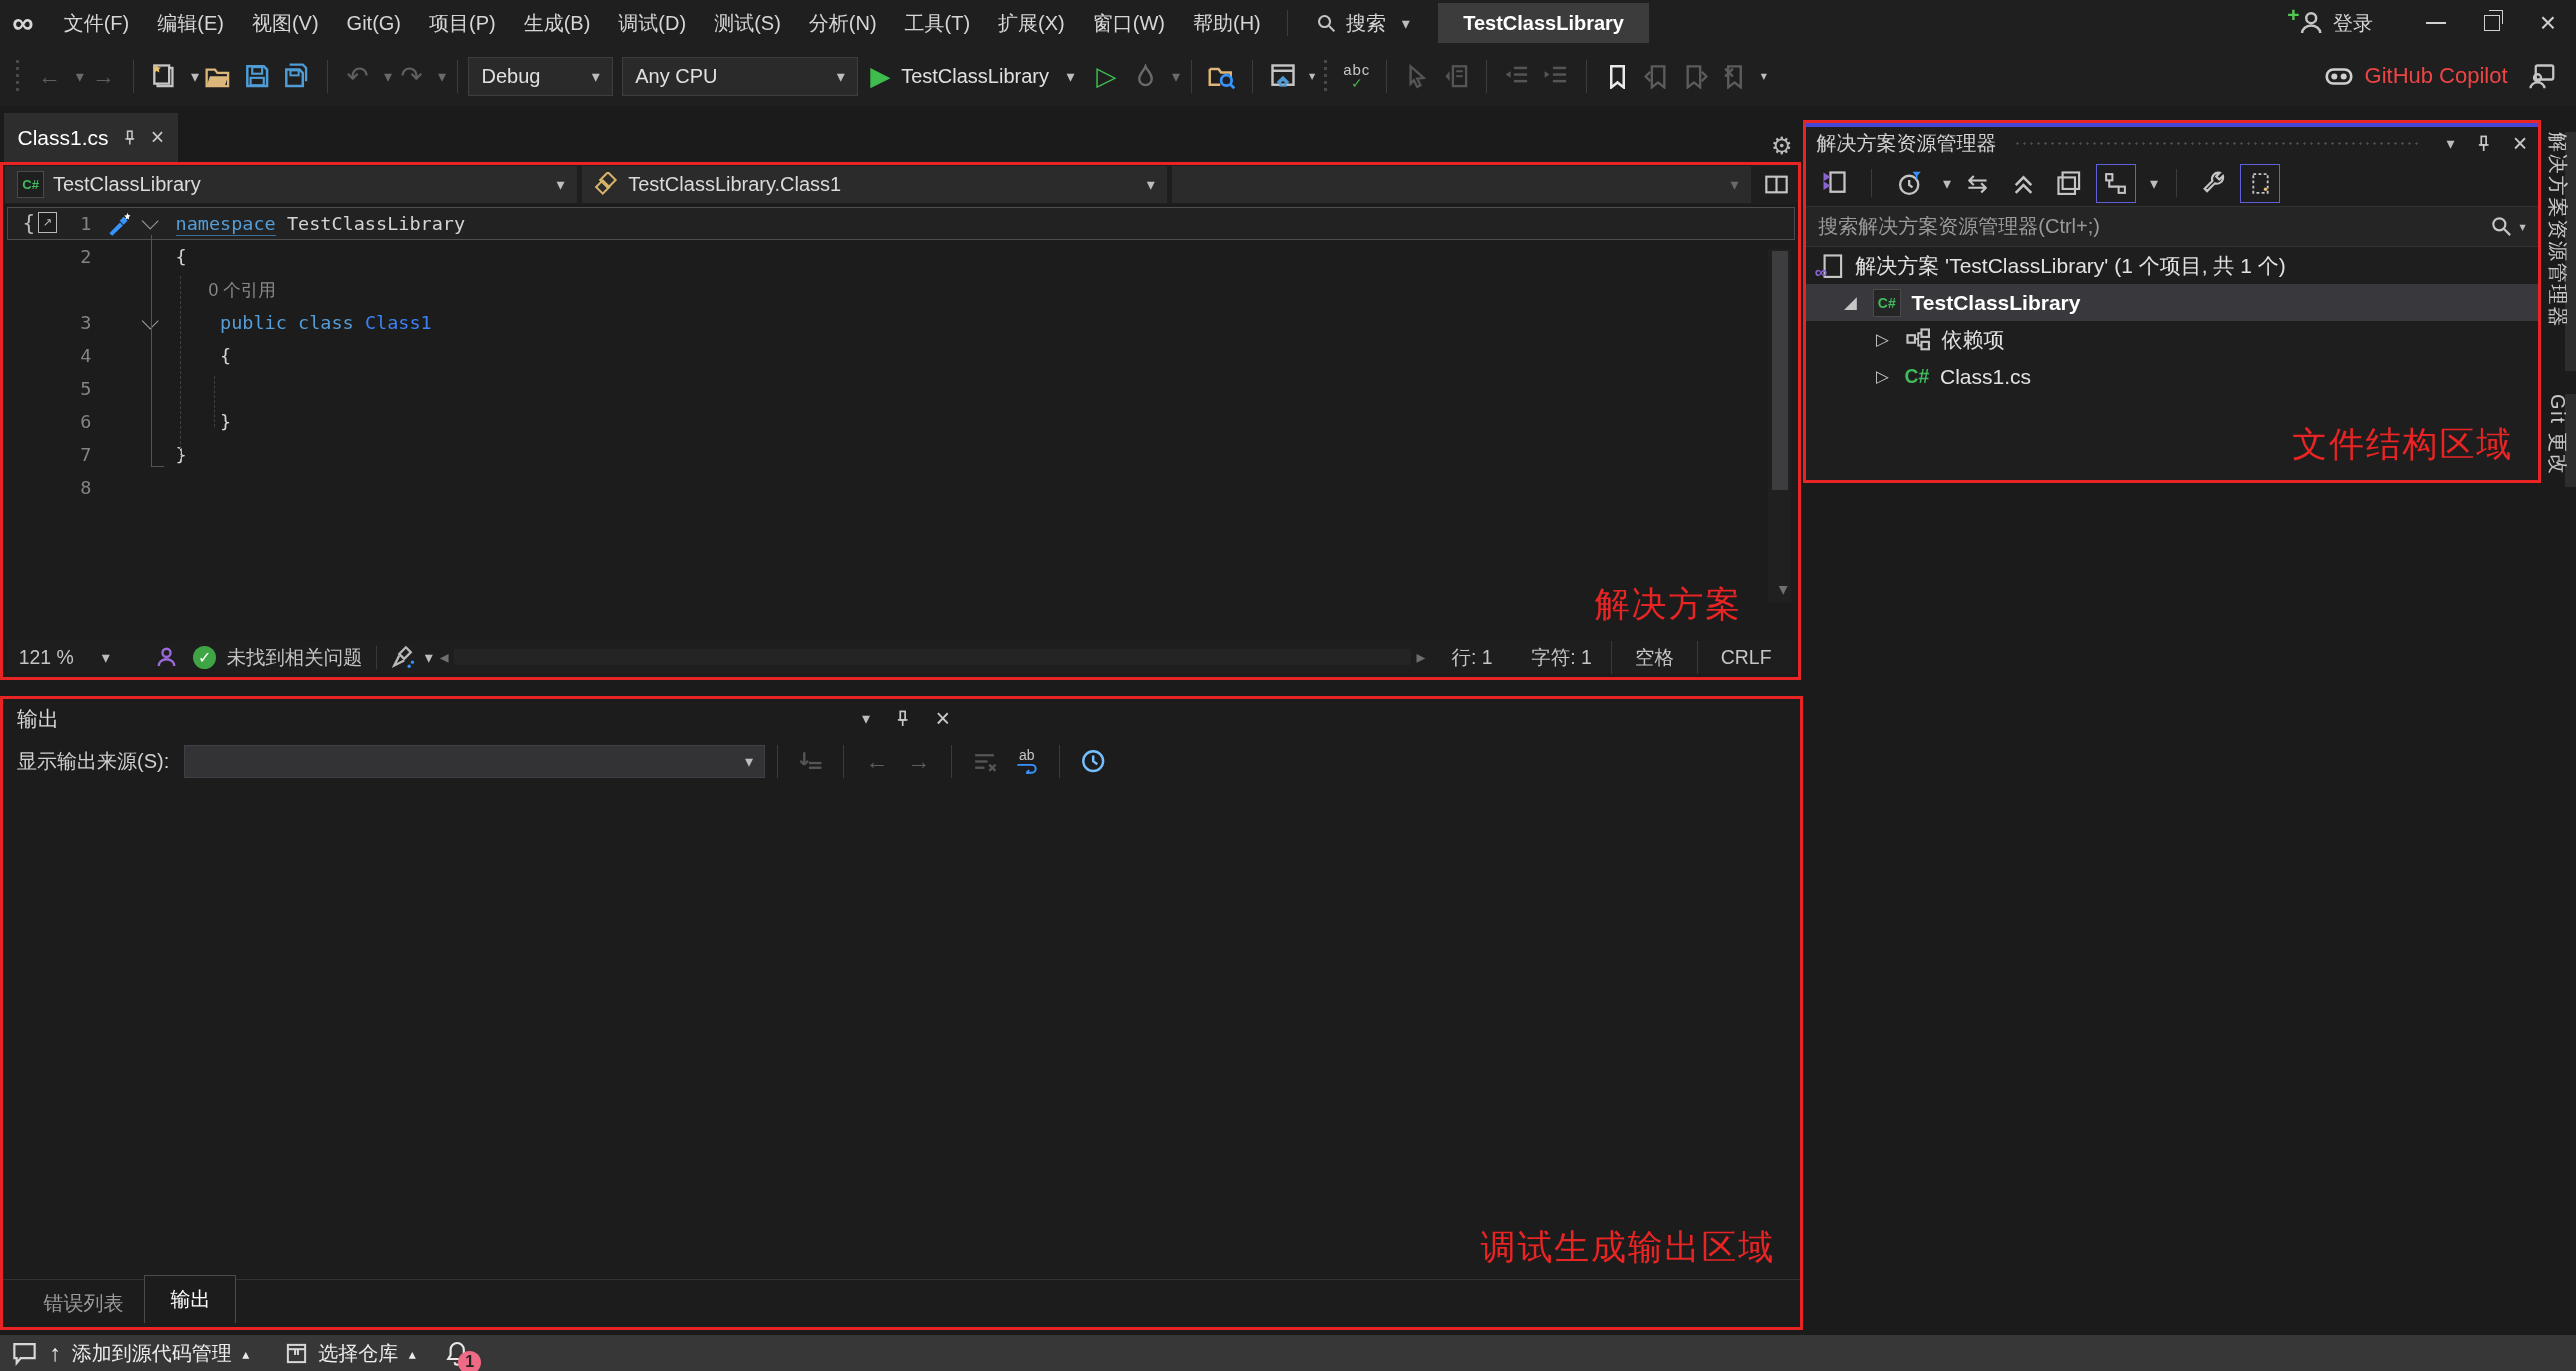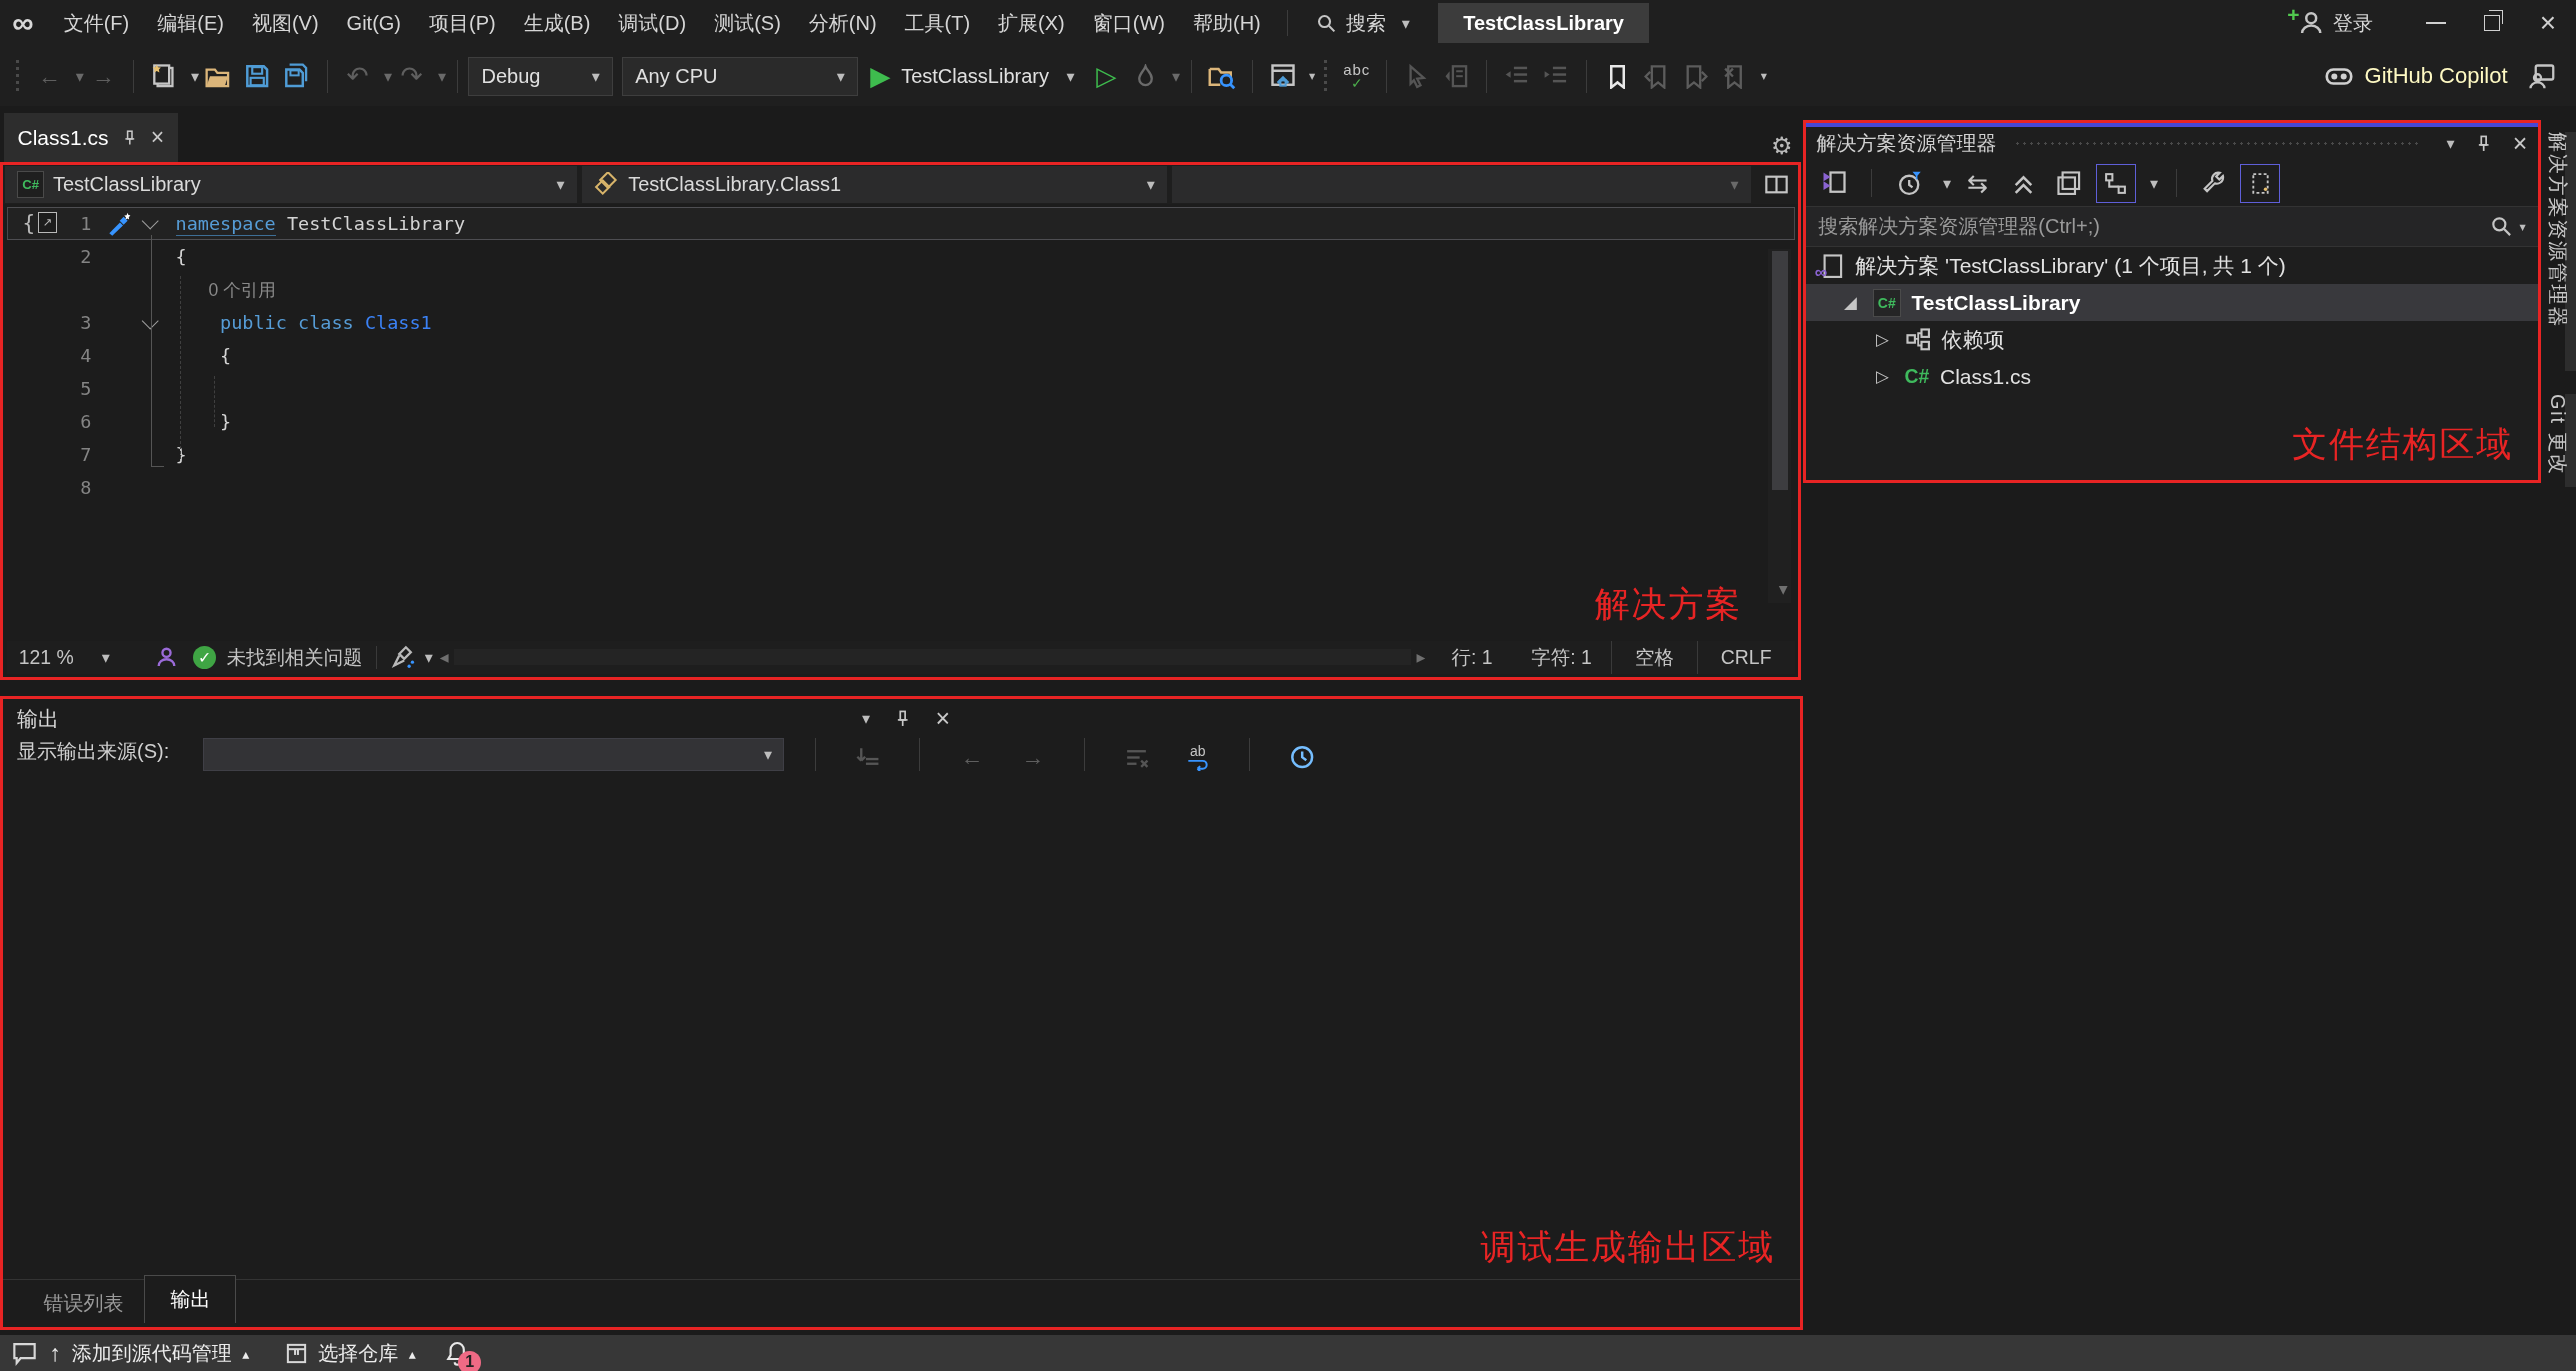--- a/index.html
+++ b/index.html
@@ -36,21 +36,21 @@
   .combo{height:39px;background:#2a2a2a;border:0.9px solid #3e3e3e;display:flex;align-items:center;
          justify-content:space-between;padding:0 12.3px;font-size:20px;color:#e0e0e0;box-sizing:border-box;flex:none}
   .runbtn{display:flex;align-items:center;gap:10.6px;padding:0 12.3px;height:42px;flex:none}
   .runbtn .play{color:#3ebc4e;font-size:26.4px}
   .runbtn .lbl{font-size:20px;color:#e0e0e0}
   .play-outline{color:#3ebc4e;font-size:26.4px}
   .abc{display:flex;flex-direction:column;align-items:center;line-height:1;flex:none;margin:0 5.3px}
   .abc .t{font-size:15px;color:#c5c5c5;letter-spacing:0.9px}
   .abc .c{color:#4cae4c;font-size:14px;margin-top:-1.8px}
   .copilot{display:flex;align-items:center;gap:10.6px;margin-left:auto;margin-right:21px}
-  .copilot .lbl{font-size:22px;color:#fef9c3}
+  .copilot .lbl{font-size:22px;color:#ef4444}
 
   
   .doc-tab{position:absolute;left:3.5px;top:113px;height:49px;background:#2d2d2d;display:flex;
            align-items:center;gap:12.3px;padding:0 14px;font-size:21px;color:#fff}
   .tab-close{color:#c8c8c8;font-size:23px}
   .tab-gear{position:absolute;left:1771px;top:132px;color:#b9b9b9;font-size:24px}
 
   
   .rbox{position:absolute;border:3.5px solid #e82424;box-sizing:border-box;background:#1c1c1c}
   #editor-region{left:0;top:162px;width:1801px;height:518px}
@@ -93,21 +93,21 @@
          display:flex;align-items:center;justify-content:center}
   .vsep{width:0.9px;height:23px;background:#3a3a3a;margin:0 14px}
   .hscroll{flex:1;display:flex;align-items:center;height:100%;margin:0 7px;color:#6f6f6f;font-size:17.6px}
   .htrack{flex:1;height:16px;background:#242424;margin:0 5.3px}
   .pos{padding:0 19.4px;flex:none}
   .posbox{border-left:0.9px solid #3a3a3a;height:100%;display:flex;align-items:center;padding:0 23px;flex:none}
 
   
   .out-title{height:39px;display:flex;align-items:center;padding:0 14px;font-size:21px;color:#dadada}
   .out-controls{margin-left:auto;display:flex;align-items:center;gap:23px;margin-right:836px;color:#c8c8c8}
-  .out-toolbar{height:46px;display:flex;align-items:flex-start;padding:0 14px;font-size:20px;color:#d0d0d0;gap:21px}
+  .out-toolbar{height:46px;display:flex;align-items:center;padding:0 14px;font-size:20px;color:#d0d0d0;gap:2px}
   .src-combo{width:581px;height:33px;background:#333336;border:0.9px solid #3f3f46;margin-left:12.3px;
              display:flex;align-items:center;justify-content:flex-end;padding:0 10.6px;box-sizing:border-box}
   .obtn{width:40px;height:39px;display:flex;align-items:center;justify-content:center;flex:none}
   .dim-ar{color:#5f5f5f;font-size:23px}
   .wrap-ic{display:flex;flex-direction:column;align-items:center;line-height:1}
   .wrap-ic .t{font-size:14px;color:#c5c5c5}
   .out-tabs{position:absolute;left:0;right:0;bottom:0;height:48px;display:flex;align-items:center;
             padding-left:19.4px;border-top:0.9px solid #333;box-sizing:border-box}
   .otab{padding:0 21px;color:#9a9a9a;font-size:20px}
   .otab-active{display:flex;align-items:center;padding:0 25px;height:47px;color:#fff;font-size:20px;

